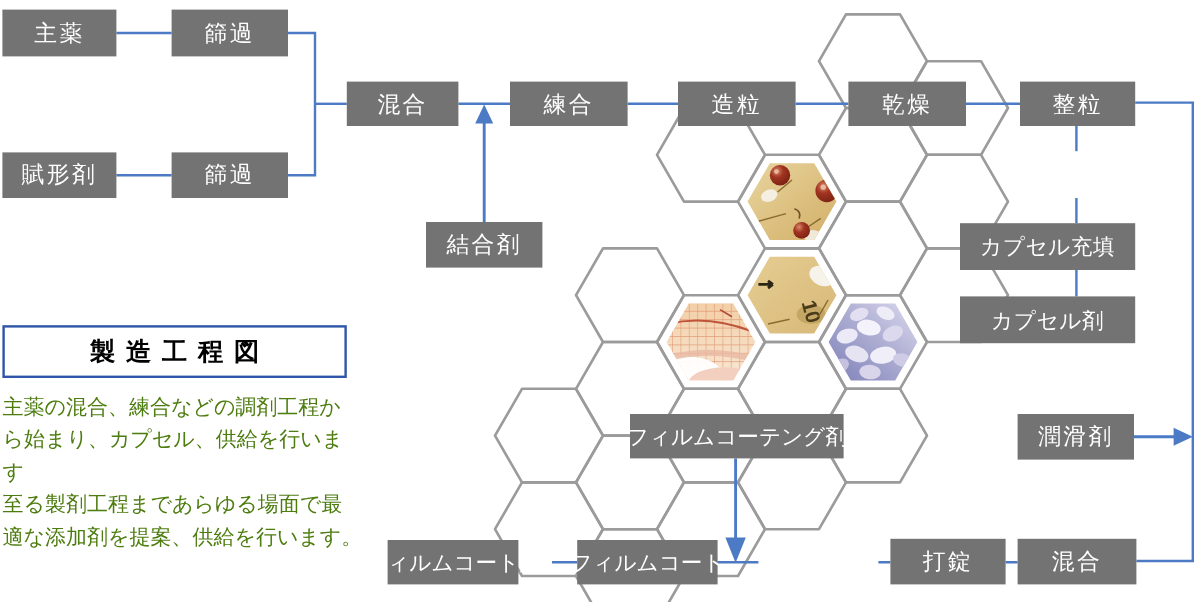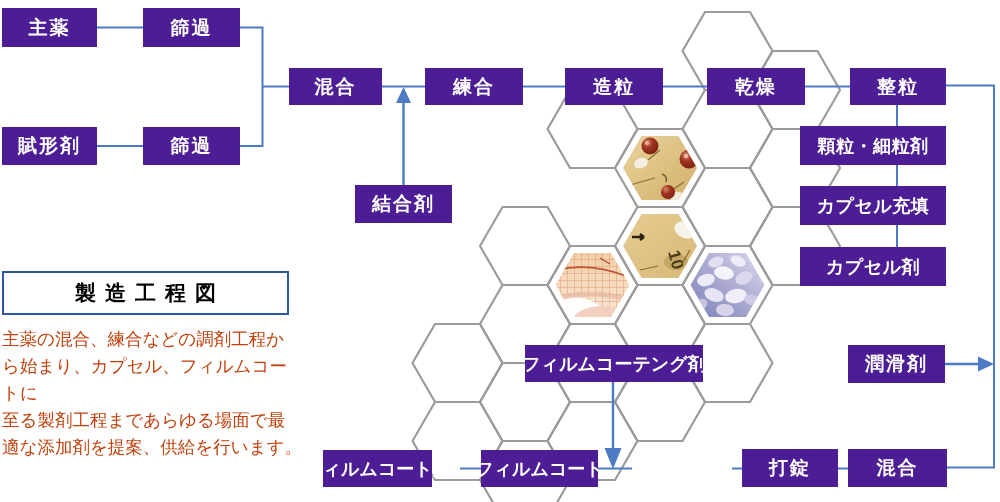--- a/index.html
+++ b/index.html
@@ -2,36 +2,35 @@
 <html><head>
 <meta charset="utf-8">
 <style>
   html,body{margin:0;padding:0;background:#ffffff;}
   .stage{
     position:relative;width:1000px;height:502px;background:#ffffff;overflow:hidden;
     font-family:"Liberation Sans","DejaVu Sans",sans-serif;
   }
   .stage svg{position:absolute;left:0;top:0;}
   .node{
-    position:absolute;background:#4c1d95;color:#FFFFFF;
+    position:absolute;background:#737373;color:#FFFFFF;
     display:flex;align-items:center;justify-content:center;
     font-size:19px;letter-spacing:2px;white-space:nowrap;
     box-sizing:border-box;
-    font-weight:bold;
   }
   .node.small{font-size:18px;letter-spacing:0.5px;}
   .title-box{
     position:absolute;left:2px;top:271px;width:283px;height:40px;
     border:2px solid #2E55A8;background:#ffffff;color:#000000;
     display:flex;align-items:center;justify-content:center;
     font-size:21px;font-weight:600;letter-spacing:9px;text-indent:9px;
   }
   .desc{
     position:absolute;left:2px;top:326px;width:300px;
-    color:#c2410c;font-size:17.5px;line-height:27px;font-weight:500;
+    color:#4d7c0f;font-size:17.5px;line-height:27px;font-weight:500;
   }
   .desc span{display:block;}
 </style>
 </head>
 <body>
 
 <div class="stage">
 
   <svg width="1000" height="502" viewBox="0 0 1000 502">
     <defs>
@@ -189,31 +188,30 @@
   <div class="node" style="left:2px;top:8px;width:95px;height:39px">主薬</div>
   <div class="node" style="left:143px;top:8px;width:97px;height:39px">篩過</div>
   <div class="node" style="left:2px;top:127px;width:95px;height:38px">賦形剤</div>
   <div class="node" style="left:143px;top:127px;width:97px;height:38px">篩過</div>
   <div class="node" style="left:289px;top:68px;width:93px;height:37px">混合</div>
   <div class="node" style="left:425px;top:68px;width:98px;height:37px">練合</div>
   <div class="node" style="left:565px;top:68px;width:98px;height:37px">造粒</div>
   <div class="node" style="left:707px;top:68px;width:98px;height:37px">乾燥</div>
   <div class="node" style="left:850px;top:68px;width:96px;height:37px">整粒</div>
   <div class="node" style="left:355px;top:185px;width:97px;height:38px">結合剤</div>
-  <div class="node small" style="left:800px;top:126px;width:146px;height:39px">顆粒・細粒剤</div>
   <div class="node small" style="left:800px;top:186px;width:146px;height:39px">カプセル充填</div>
   <div class="node small" style="left:800px;top:247px;width:146px;height:39px">カプセル剤</div>
   <div class="node" style="left:848px;top:345px;width:97px;height:38px">潤滑剤</div>
   <div class="node small" style="left:525px;top:345px;width:178px;height:37px;letter-spacing:0">フィルムコーテング剤</div>
   <div class="node small" style="left:323px;top:450px;width:109px;height:37px;letter-spacing:0">フィルムコート錠</div>
   <div class="node small" style="left:481px;top:450px;width:117px;height:37px;letter-spacing:0">フィルムコート</div>
   <div class="node" style="left:742px;top:449px;width:96px;height:38px">打錠</div>
   <div class="node" style="left:848px;top:449px;width:99px;height:38px">混合</div>
 
   <div class="title-box">製造工程図</div>
   <div class="desc">
     <span>主薬の混合、練合などの調剤工程か</span>
-    <span>ら始まり、カプセル、フィルムコートに</span>
+    <span>ら始まり、カプセル、供給を行います</span>
     <span>至る製剤工程まであらゆる場面で最</span>
     <span>適な添加剤を提案、供給を行います。</span>
   </div>
 
 </div>
 
 </body></html>

